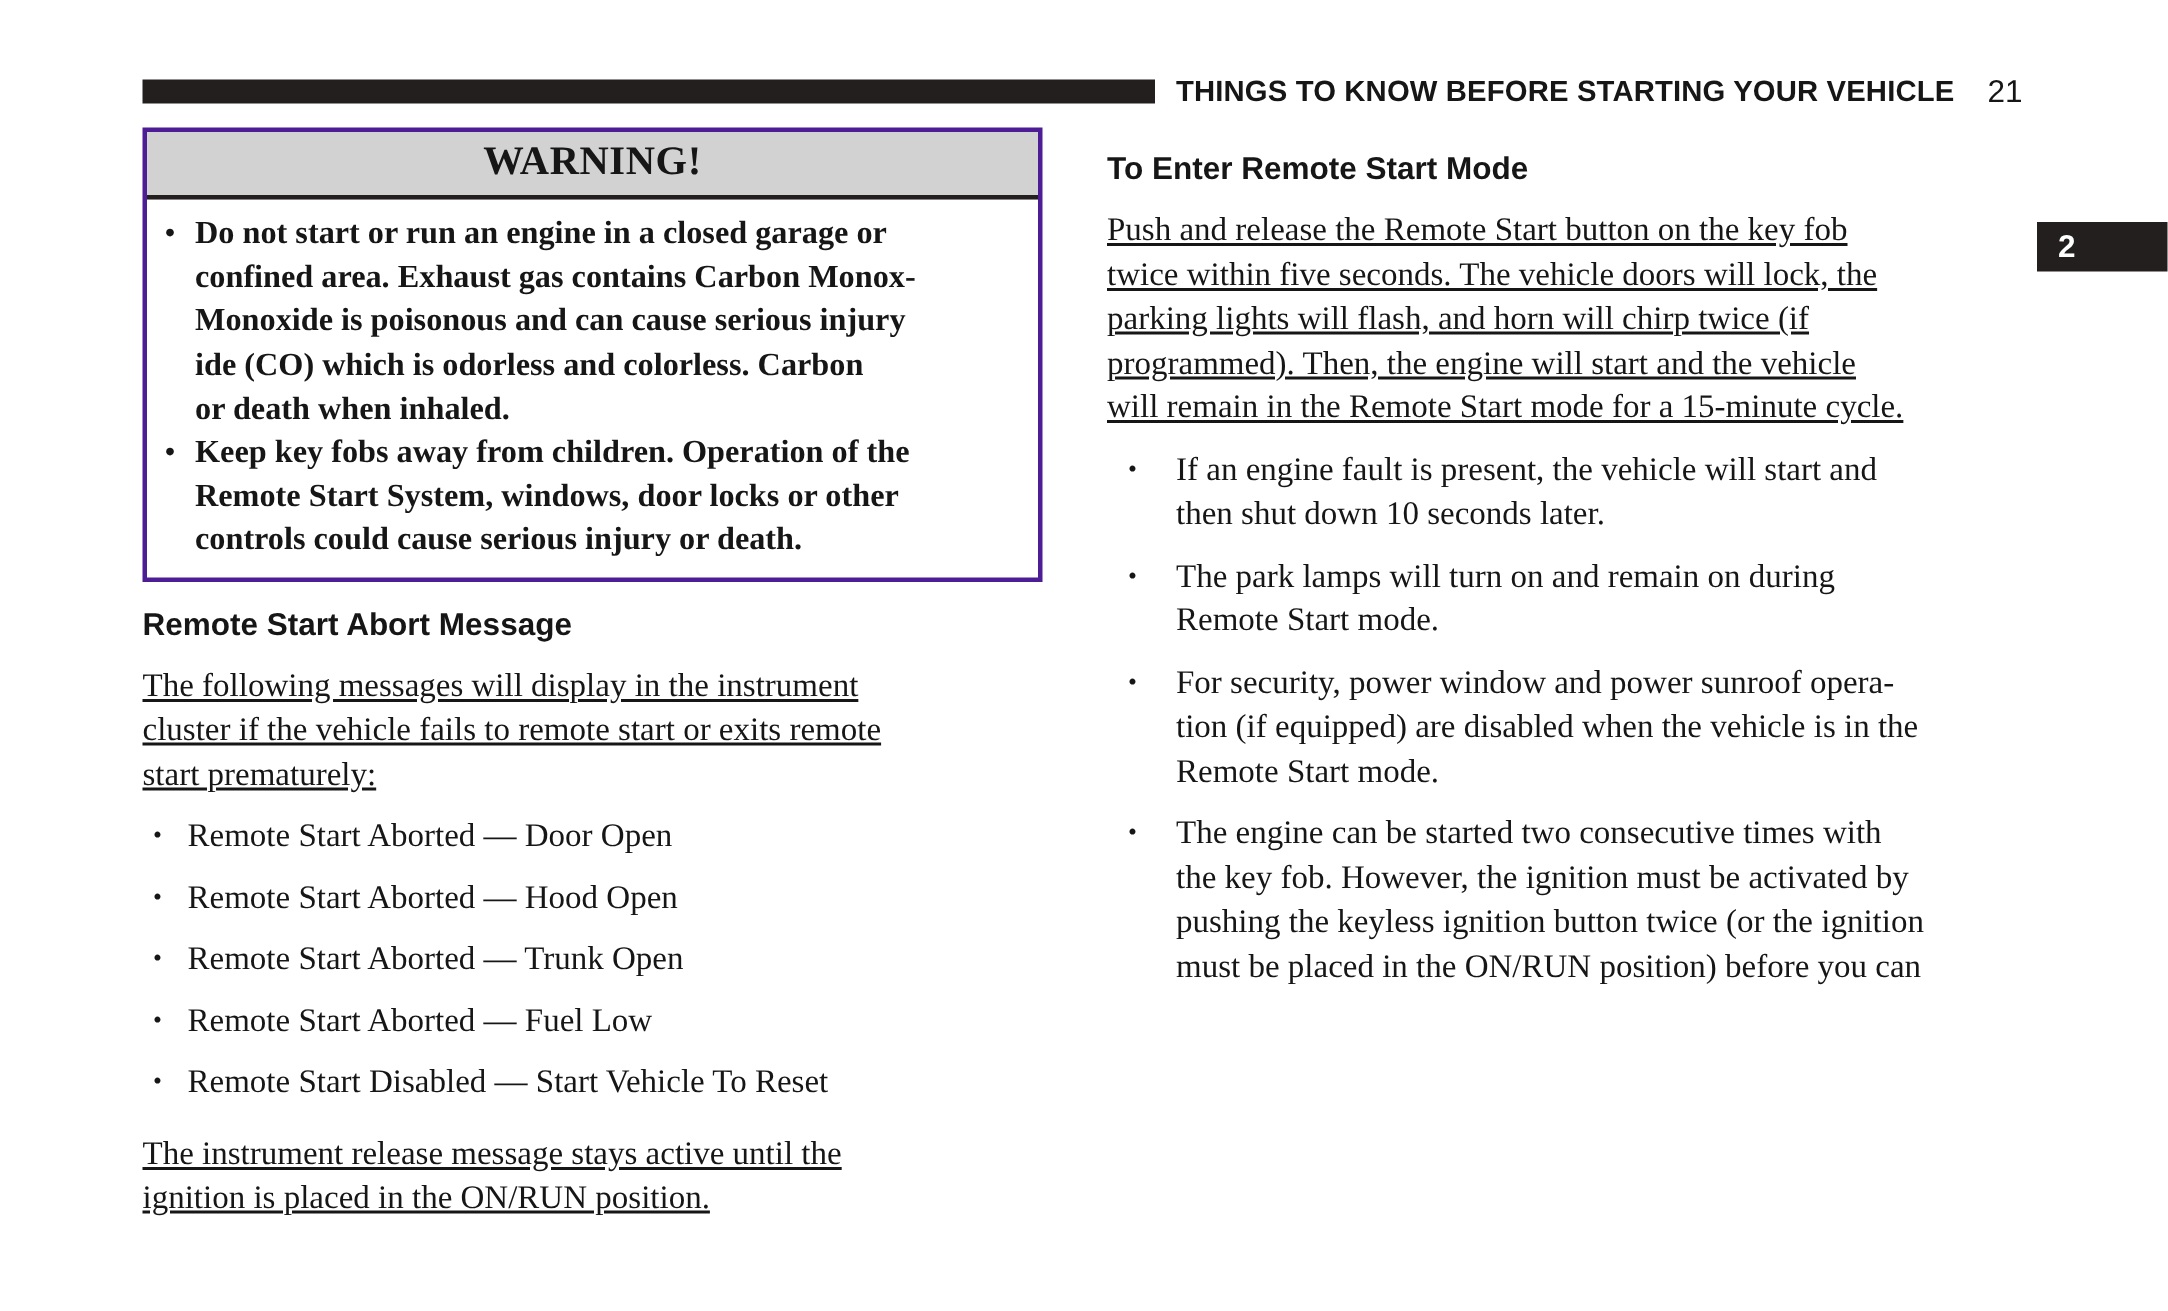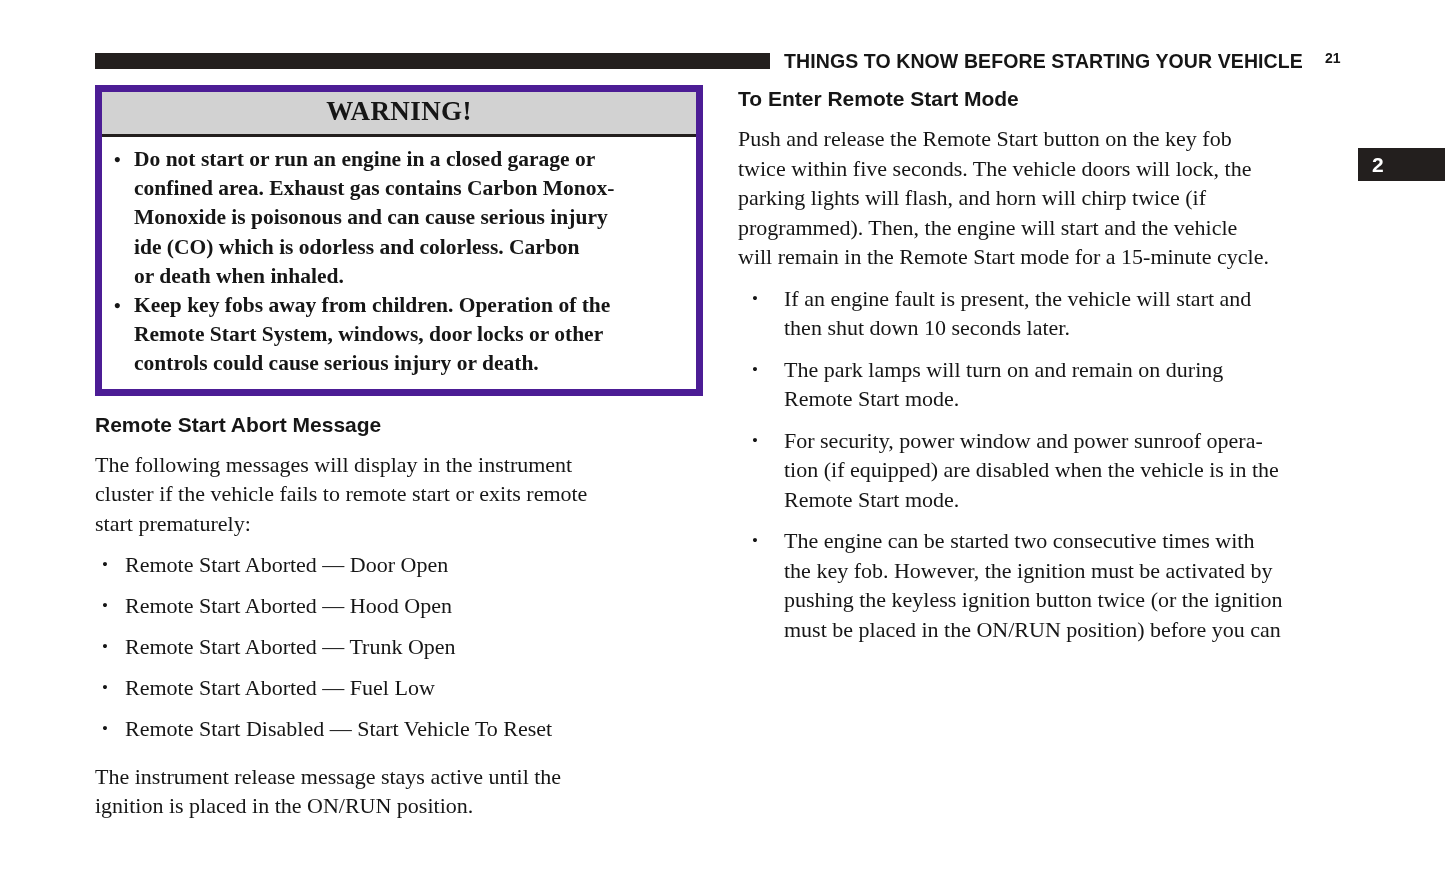--- a/index.html
+++ b/index.html
@@ -42,22 +42,22 @@
     font-size: 19.5px;
     letter-spacing: 0.1px;
     color: #161616;
     white-space: nowrap;
   }
   #header-page-number {
     position: absolute;
     left: 1325px;
     top: 50px;
     font-family: "Liberation Sans", sans-serif;
-    font-weight: bold;
-    font-size: 14px;
+    font-weight: normal;
+    font-size: 21px;
     color: #161616;
   }
 
   
   #chapter-tab {
     position: absolute;
     left: 1358px;
     top: 148px;
     width: 87px;
     height: 33px;
@@ -83,21 +83,21 @@
   }
   #column-right {
     position: absolute;
     left: 738px;
     top: 85px;
     width: 605px;
   }
 
   
   #warning-box {
-    border: 7px solid #4c1d95;
+    border: 3px solid #4c1d95;
     background: #ffffff;
     width: 594px;
     box-sizing: content-box;
   }
   #warning-header {
     background: #d2d2d2;
     border-bottom: 3px solid #231f1e;
     text-align: center;
     padding: 4px 0 7px 0;
   }
@@ -140,31 +140,31 @@
 
   
   .subhead {
     font-family: "Liberation Sans", sans-serif;
     font-weight: bold;
     font-size: 21px;
     color: #161616;
     margin: 0;
   }
   #abort-heading { margin-top: 17px; }
-  #enter-heading { margin-top: 2px; }
+  #enter-heading { margin-top: 16px; }
 
   
   .bodytext {
     font-family: "Liberation Serif", serif;
     font-size: 22px;
     line-height: 29.5px;
     color: #161616;
     margin: 0;
   }
-  .bodytext > span { display: block; text-align: justify; }
+  .bodytext > span { display: block; text-align: justify; text-decoration: underline; }
   .bodytext > span.lastline { text-align: left; }
 
   #abort-intro { margin-top: 13px; }
   #abort-outro { margin-top: 18px; }
   #enter-intro { margin-top: 13px; }
 
   
   .bullet-list { margin: 0; padding: 0; list-style: none; }
   #abort-list { margin-top: 12px; }
   #note-list { margin-top: 12px; }

